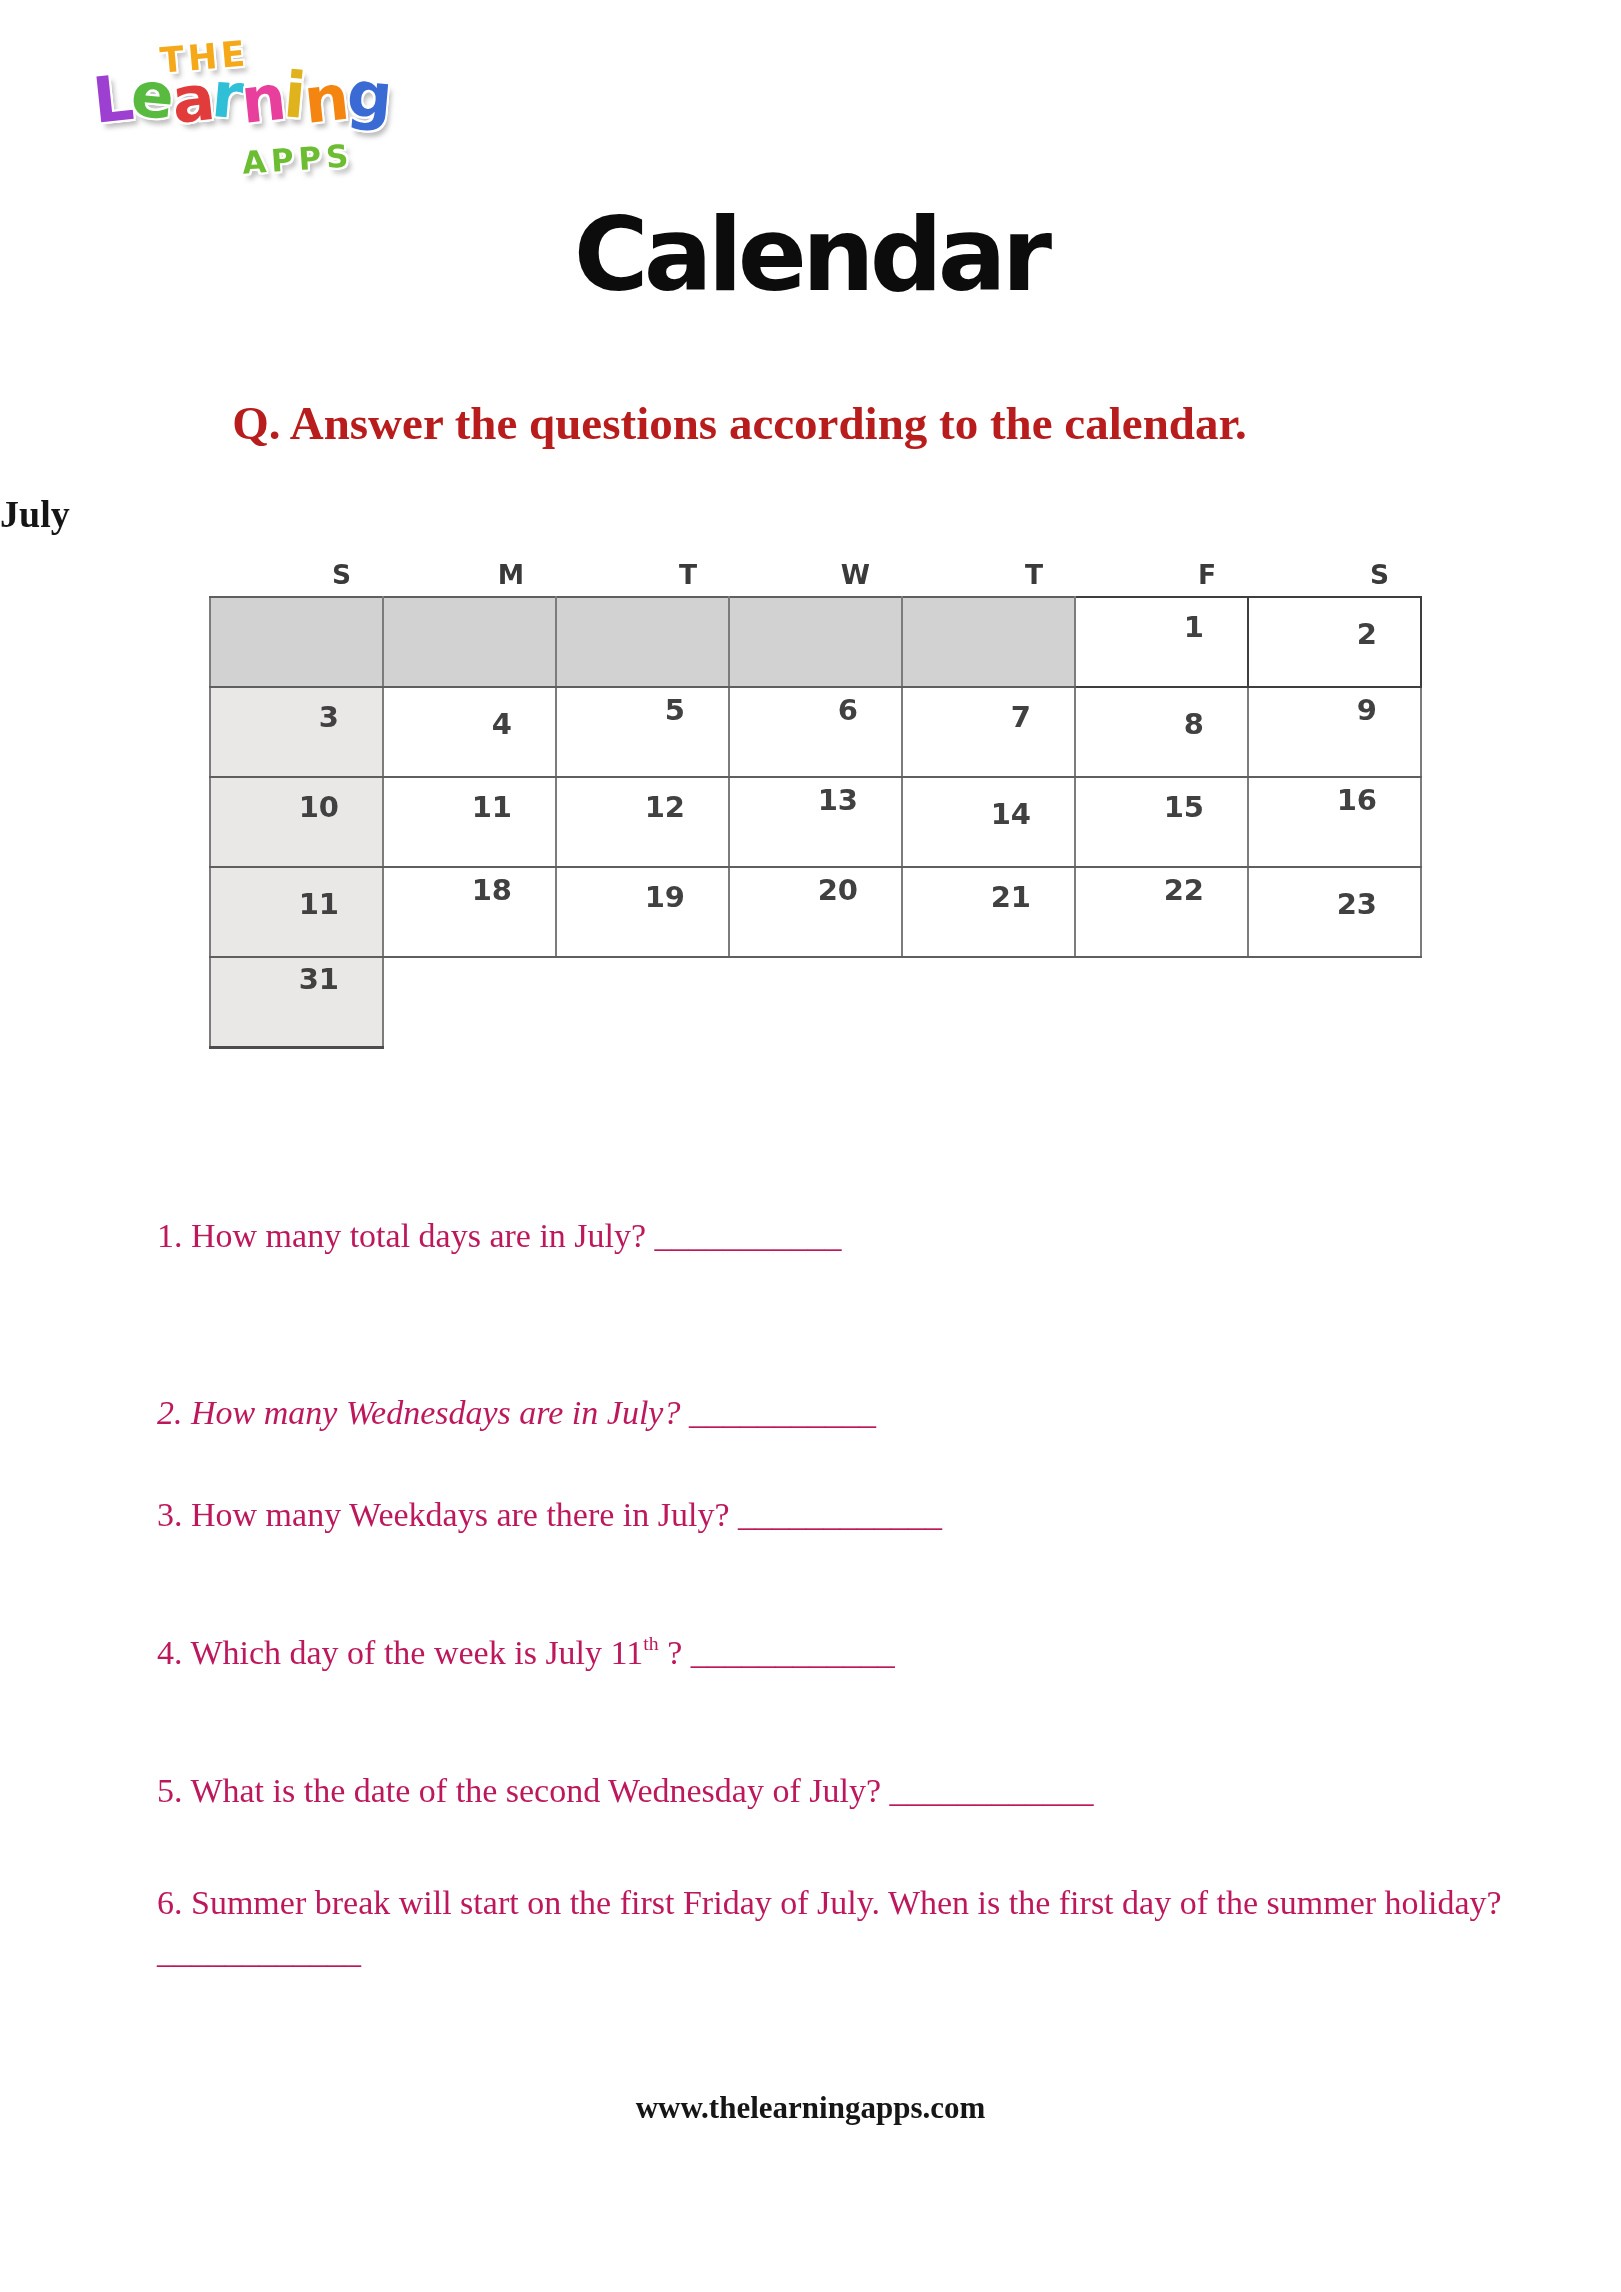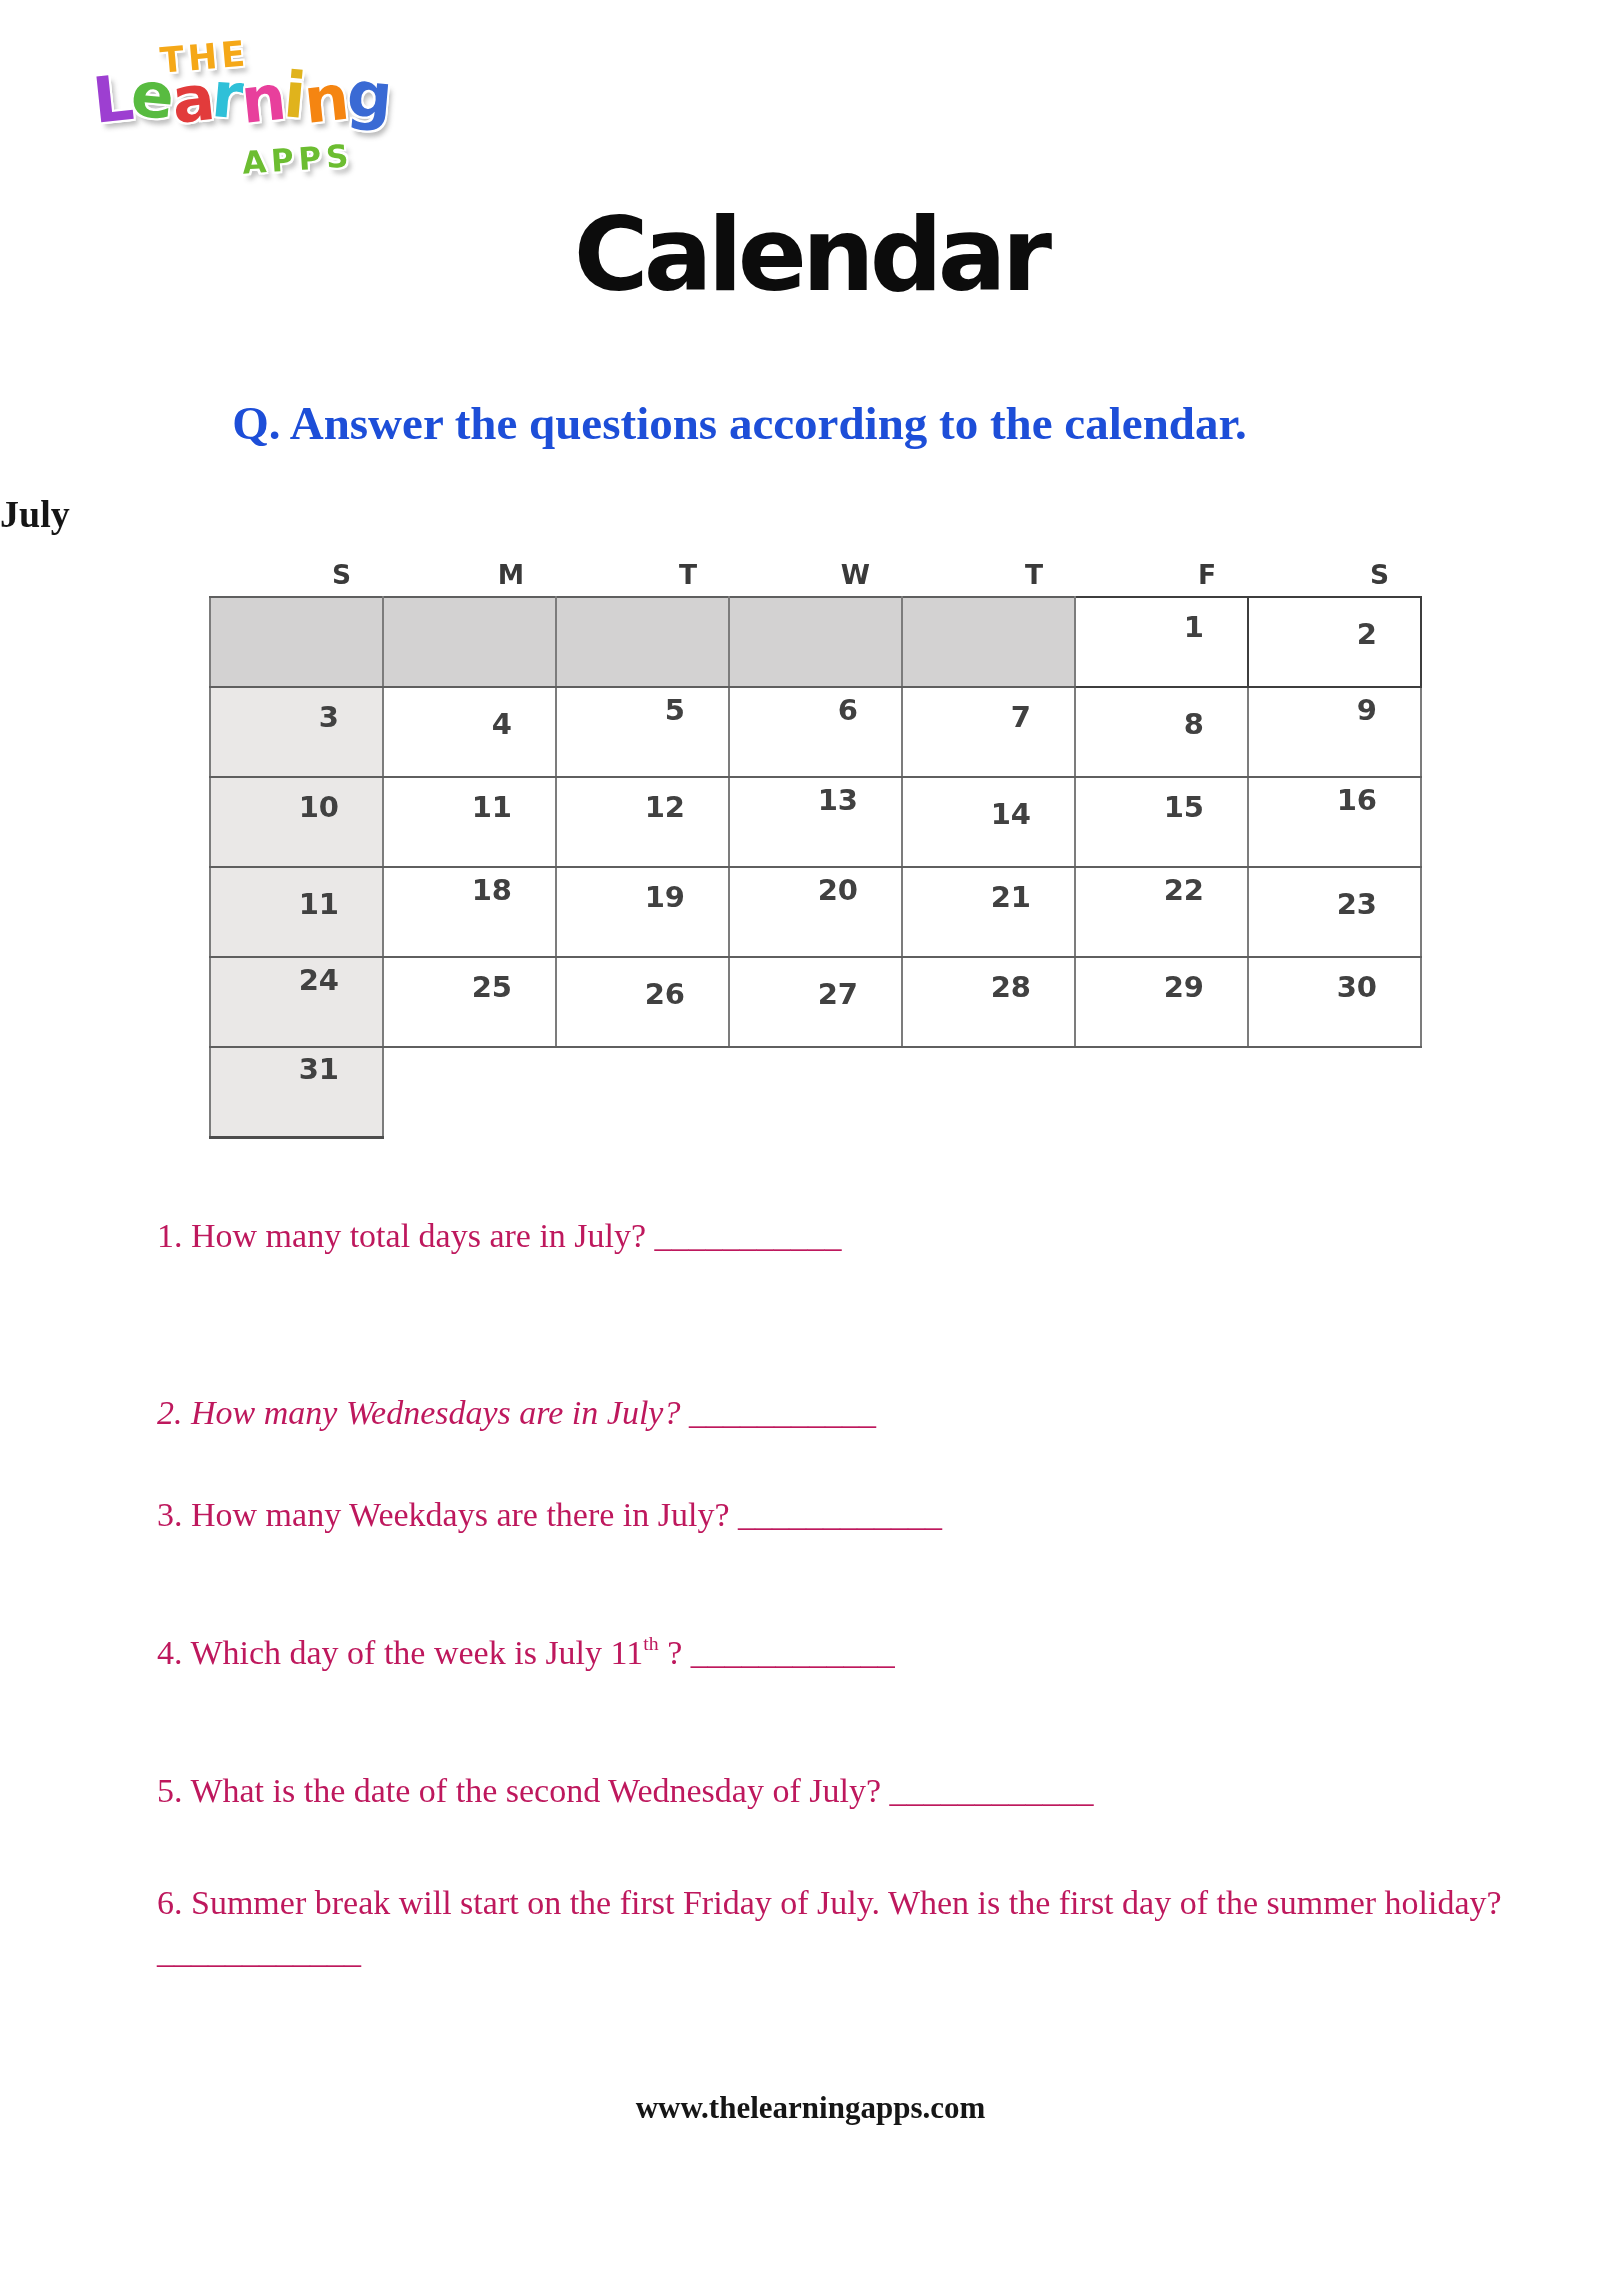--- a/index.html
+++ b/index.html
@@ -26,21 +26,21 @@
   .logo-apps { position:absolute; left:149px; top:102px; font-size:31px; letter-spacing:4.9px; transform:rotate(-4deg); }
 
   
   .title {
     position:absolute; left:0; top:196px; width:1621px; margin:0;
     text-align:center; font-family:"DejaVu Sans", sans-serif;
     font-weight:800; font-size:102px; letter-spacing:-4.9px; color:#0c0c0c; line-height:1.15;
   }
   .prompt {
     position:absolute; left:0; top:396px; width:1479px;
-    text-align:center; font-weight:bold; font-size:47px; color:#1d4ed8; white-space:nowrap;
+    text-align:center; font-weight:bold; font-size:47px; color:#b91c1c; white-space:nowrap;
   }
   .month {
     position:absolute; left:0; top:492px; width:1621px;
     font-weight:bold; font-size:38px; color:#151515;
   }
 
   
   .dow-row {
     position:absolute; left:209px; top:559px; width:1214px;
     display:flex; align-items:flex-end;
@@ -144,29 +144,20 @@
     <tr>
       <td class="sun"><span class="n lo">11</span></td>
       <td><span class="n hi">18</span></td>
       <td><span class="n">19</span></td>
       <td><span class="n hi">20</span></td>
       <td><span class="n">21</span></td>
       <td><span class="n hi">22</span></td>
       <td><span class="n lo">23</span></td>
     </tr>
     <tr>
-      <td class="sun"><span class="n hi">24</span></td>
-      <td><span class="n">25</span></td>
-      <td><span class="n lo">26</span></td>
-      <td><span class="n lo">27</span></td>
-      <td><span class="n">28</span></td>
-      <td><span class="n">29</span></td>
-      <td><span class="n">30</span></td>
-    </tr>
-    <tr>
       <td class="sun last"><span class="n">31</span></td>
       <td class="g"></td>
       <td class="g"></td>
       <td class="g"></td>
       <td class="g"></td>
       <td class="g"></td>
       <td class="g"></td>
     </tr>
   </tbody>
     </table>

